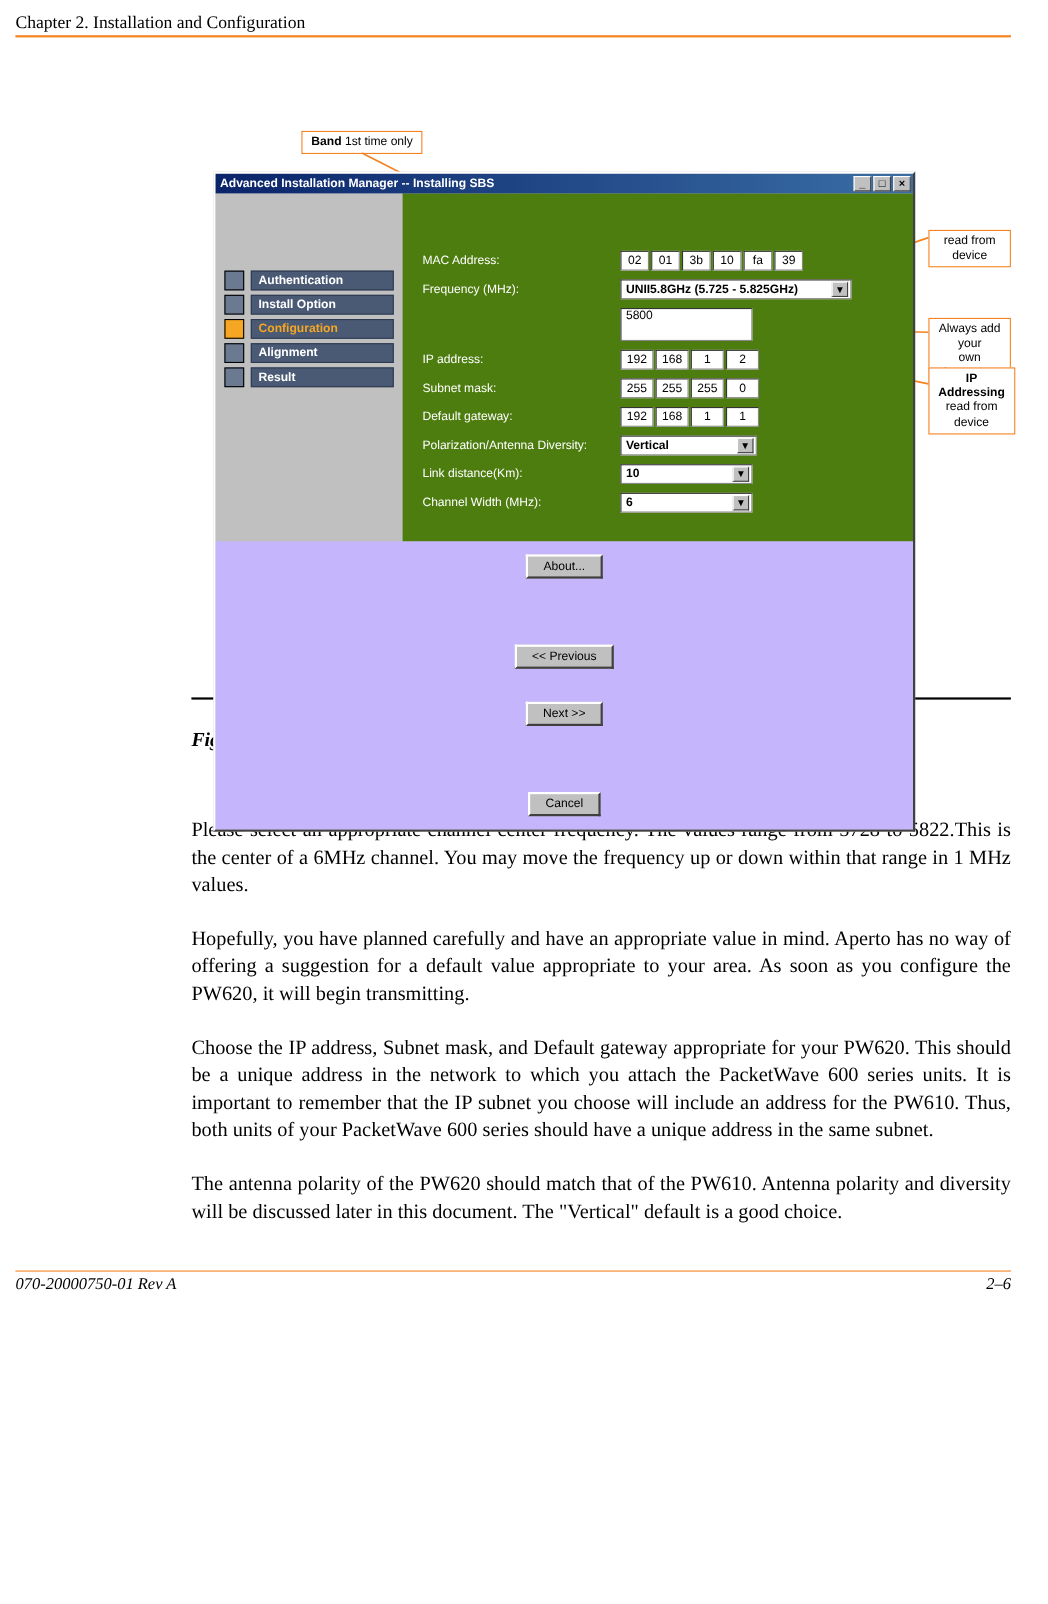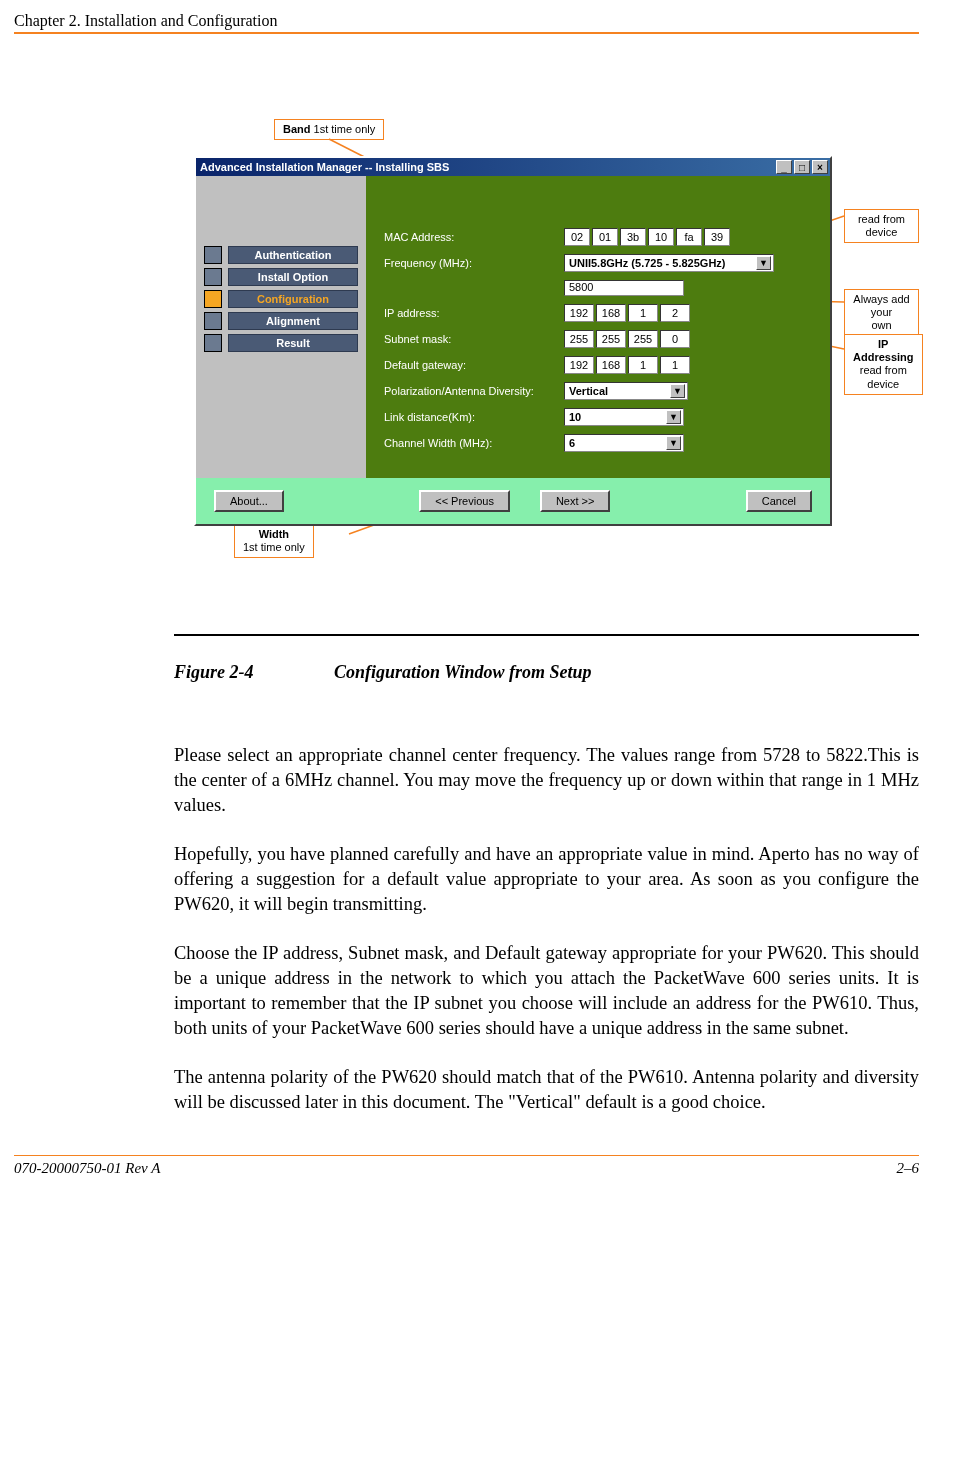--- a/index.html
+++ b/index.html
@@ -74,21 +74,20 @@
     background:#c0c0c0;
     padding:70px 8px 0 8px;
     display:flex;
     flex-direction:column;
     gap:4px;
   }
   .side-item {
     display:flex;
     align-items:center;
     gap:6px;
-    text-align:center;
   }
   .side-box { width:18px; height:18px; background:#6b7a90; border:1px solid #000; }
   .side-box.active { background:#f5a623; }
   .side-label {
     flex:1;
     color:#fff;
     background:#4a5a75;
     padding:2px 6px;
     font-weight:bold;
     border:1px solid #2e3a50;
@@ -105,27 +104,28 @@
   .row label { width:170px; font-size:11px; }
   .mac-cells, .ip-cells { display:flex; gap:2px; }
   .cell { width:26px; height:18px; background:#fff; color:#000; border:1px inset #888; text-align:center; line-height:16px; font-size:11px; }
   .cell.narrow { width:30px; }
   .dd {
     background:#fff; color:#000; border:1px inset #888;
     display:flex; align-items:center; justify-content:space-between;
     padding:1px 2px 1px 4px; font-size:11px; font-weight:bold;
   }
   .dd .arrow { width:15px; height:14px; background:#c0c0c0; border:1px solid #fff; border-right-color:#404040; border-bottom-color:#404040; display:flex; align-items:center; justify-content:center; font-size:9px; }
-  .txt { background:#fff; color:#000; border:1px inset #888; height:16px; padding:0 4px; font-size:11px; }
+  .txt { background:#fff; color:#000; border:1px inset #888; height:30px; padding:0 4px; font-size:11px; }
   .btnbar {
-    background:#86efac;
+    background:#c4b5fd;
     padding:12px 18px;
     display:flex;
     align-items:center;
     gap:30px;
+    flex-direction:column;
   }
   .btnbar .spacer { flex:1; }
   .wbtn {
     background:#c0c0c0;
     border:2px solid #fff;
     border-right-color:#404040;
     border-bottom-color:#404040;
     padding:3px 14px;
     font-size:11px;
     font-family:Tahoma,Arial,sans-serif;

